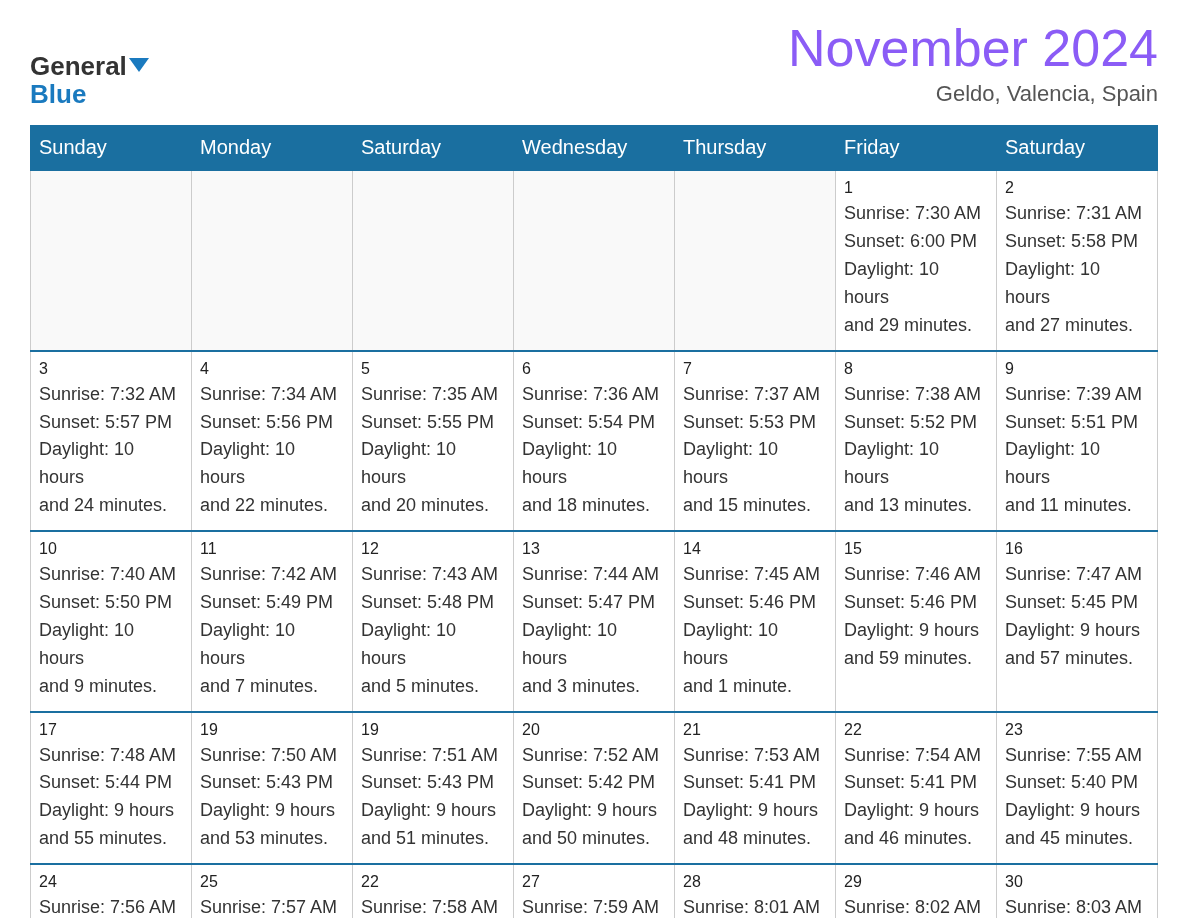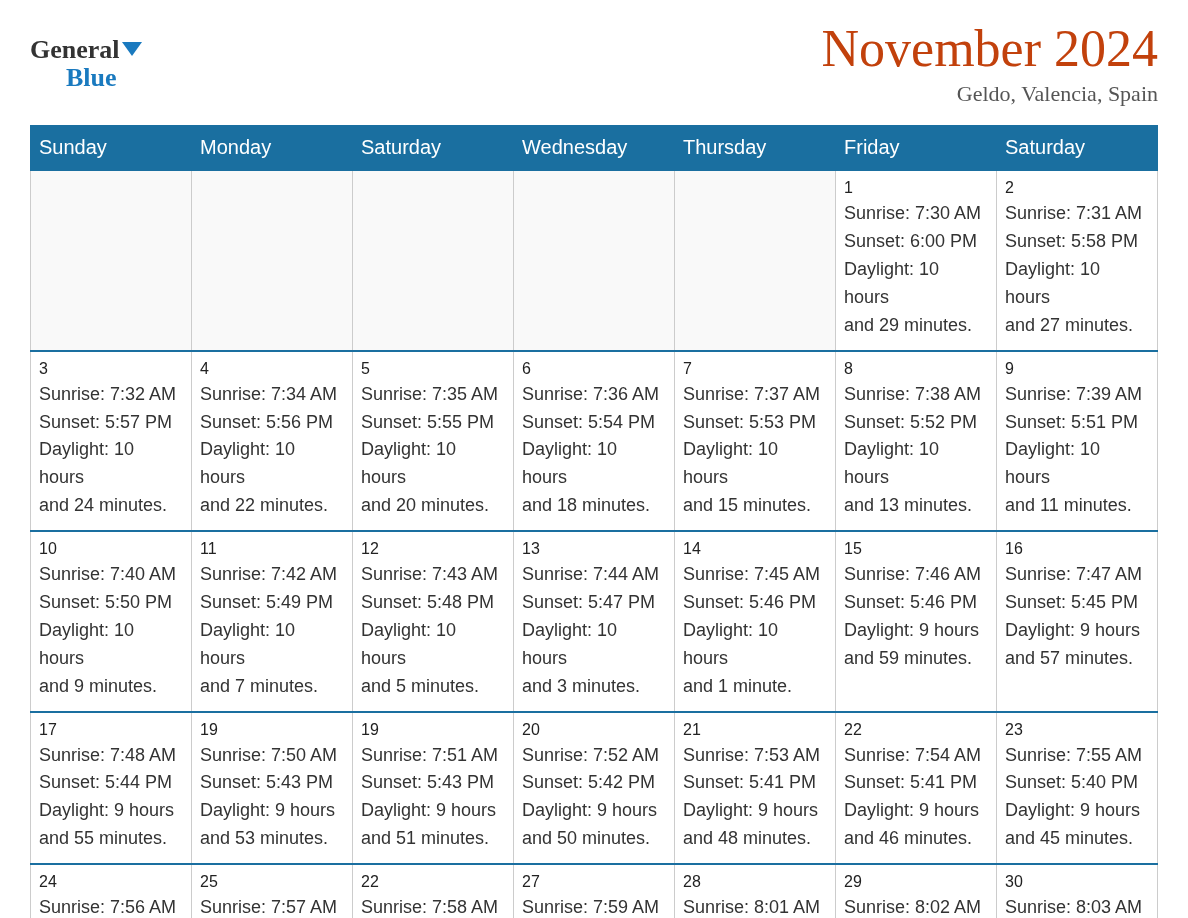--- a/index.html
+++ b/index.html
@@ -7,23 +7,22 @@
       font-family: Arial, Helvetica, sans-serif;
       background: #fff;
       color: #333;
       width: 1188px;
       min-height: 918px;
       padding: 20px 30px 30px 30px;
     }
     .header {
       display: flex;
       justify-content: space-between;
-      align-items: center;
+      align-items: flex-end;
       margin-bottom: 18px;
-      font-family: Liberation Serif, serif;
     }
     .logo {
       display: flex;
       flex-direction: column;
       align-items: flex-start;
     }
     .logo-text {
       font-size: 26px;
       font-weight: bold;
       color: #333;
@@ -40,29 +39,28 @@
       vertical-align: middle;
       position: relative;
       top: -3px;
     }
     .logo-line2 {
       font-size: 26px;
       font-weight: bold;
       color: #1a7abf;
       line-height: 1;
       margin-top: 2px;
-      margin-left: 36px;
     }
     .title-block {
       text-align: right;
     }
     .calendar-title {
       font-size: 52px;
       font-weight: normal;
-      color: #c2410c;
+      color: #8b5cf6;
       line-height: 1.1;
     }
     .calendar-subtitle {
       font-size: 22px;
       color: #555;
       margin-top: 4px;
     }
     .calendar {
       width: 100%;
       border-collapse: collapse;

